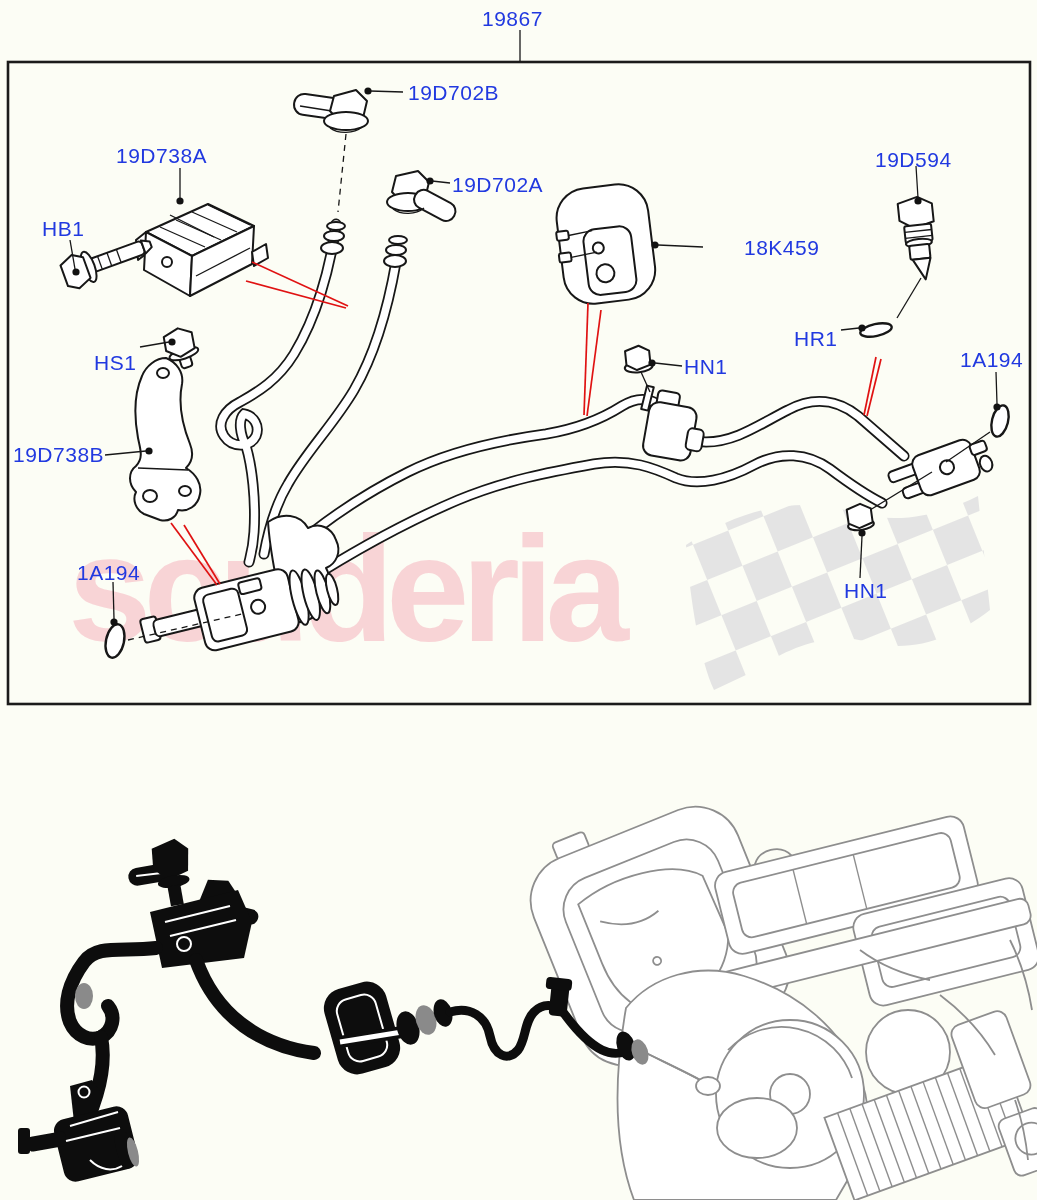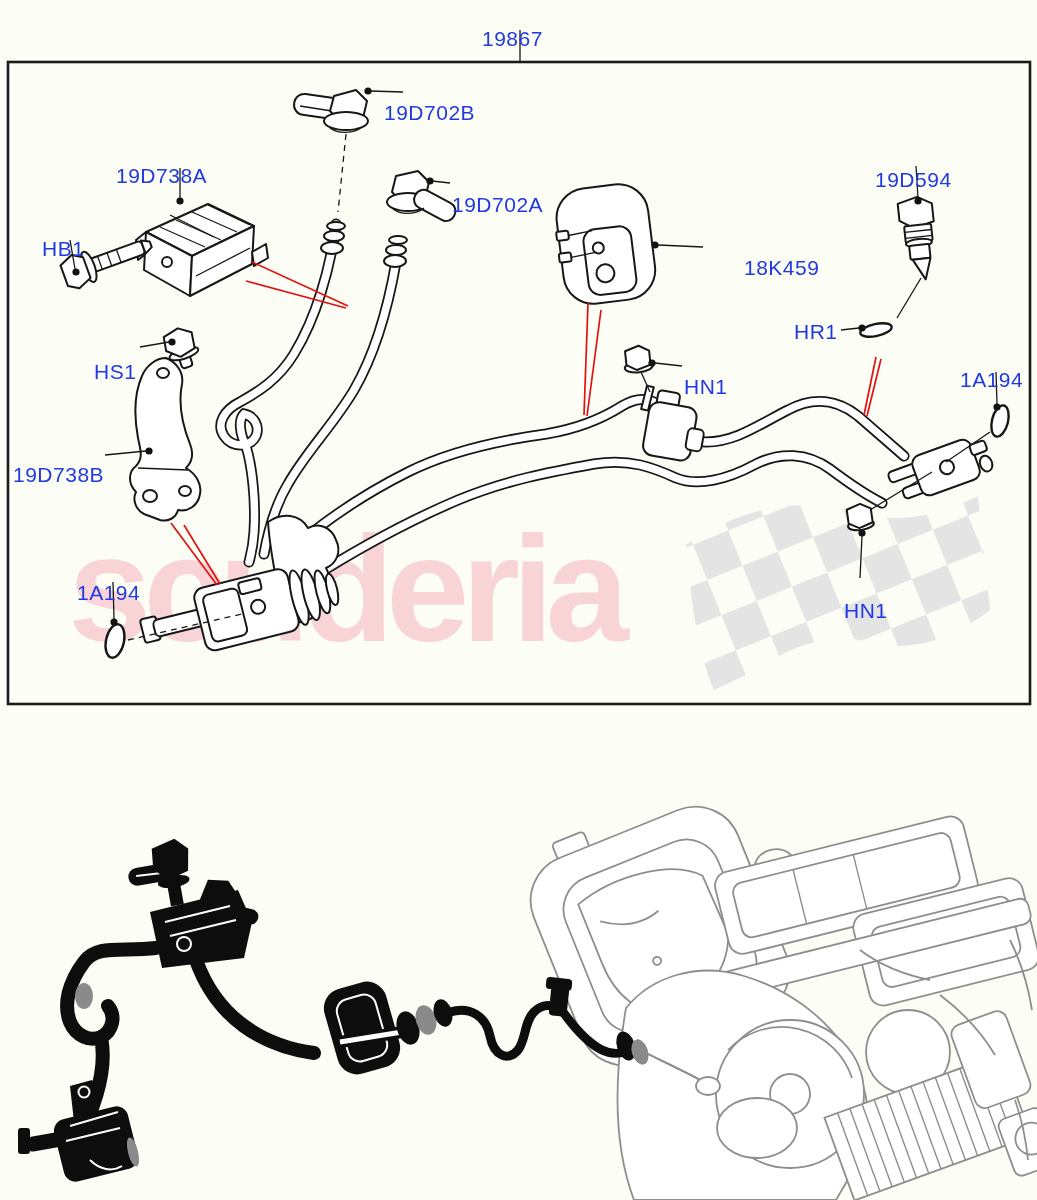--- a/index.html
+++ b/index.html
@@ -21,21 +21,21 @@
     color:var(--watermark-pink);letter-spacing:-8px;white-space:nowrap;
   }
   .wm2{
     position:absolute;left:74px;top:654px;
     font:bold 40px/1 "Liberation Sans",sans-serif;
     color:var(--watermark-gray);letter-spacing:42px;word-spacing:58px;white-space:nowrap;
   }
   svg{position:absolute;left:0;top:0;}
   .plabel{
     position:absolute;font:21px/1 "Liberation Sans",sans-serif;
-    color:var(--label-blue);letter-spacing:.5px;white-space:nowrap;margin-top:20px;
+    color:var(--label-blue);letter-spacing:.5px;white-space:nowrap;
   }
   .boxline{fill:none;stroke:#1b1b1b;stroke-width:2.6;}
   .ol{fill:#fff;stroke:#171717;stroke-width:2;stroke-linejoin:round;}
   .ol25{fill:#fff;stroke:#171717;stroke-width:2.4;stroke-linejoin:round;}
   .tube-o{fill:none;stroke:#171717;stroke-width:11;stroke-linecap:round;}
   .tube-i{fill:none;stroke:#fff;stroke-width:7.5;stroke-linecap:round;}
   .thin{stroke:#171717;stroke-width:1.3;fill:none;}
   .dash{stroke:#171717;stroke-width:1.3;fill:none;stroke-dasharray:6 5;}
   .dot{fill:#121212;stroke:none;}
   .red{stroke:var(--leader-red);stroke-width:1.7;fill:none;}
@@ -371,27 +371,27 @@
       <ellipse class="bgray" cx="133" cy="1152" rx="5" ry="15" transform="rotate(-14 133 1152)"></ellipse>
       <rect class="blk" x="28" y="1134" width="38" height="15" rx="4" transform="rotate(-10 47 1141)"></rect>
       <rect class="blk" x="18" y="1128" width="12" height="26" rx="3"></rect>
       <line class="wline" x1="70" y1="1126" x2="118" y2="1112"></line>
       <line class="wline" x1="66" y1="1141" x2="120" y2="1128"></line>
       <path class="wline" d="M90,1160 C100,1170 112,1172 122,1166"></path>
     </g>
   </svg>
 
   <div class="plabel" style="left:482px;top:8px">19867</div>
-  <div class="plabel" style="left:384px;top:82px">19D702B</div>
+  <div class="plabel" style="left:408px;top:82px">19D702B</div>
   <div class="plabel" style="left:452px;top:174px">19D702A</div>
   <div class="plabel" style="left:116px;top:145px">19D738A</div>
   <div class="plabel" style="left:42px;top:218px">HB1</div>
-  <div class="plabel" style="left:94px;top:341px">HS1</div>
+  <div class="plabel" style="left:94px;top:352px">HS1</div>
   <div class="plabel" style="left:13px;top:444px">19D738B</div>
   <div class="plabel" style="left:77px;top:562px">1A194</div>
   <div class="plabel" style="left:744px;top:237px">18K459</div>
   <div class="plabel" style="left:684px;top:356px">HN1</div>
   <div class="plabel" style="left:875px;top:149px">19D594</div>
-  <div class="plabel" style="left:794px;top:301px">HR1</div>
+  <div class="plabel" style="left:794px;top:328px">HR1</div>
   <div class="plabel" style="left:960px;top:349px">1A194</div>
   <div class="plabel" style="left:844px;top:580px">HN1</div>
 
 </div>
 
 </body></html>

